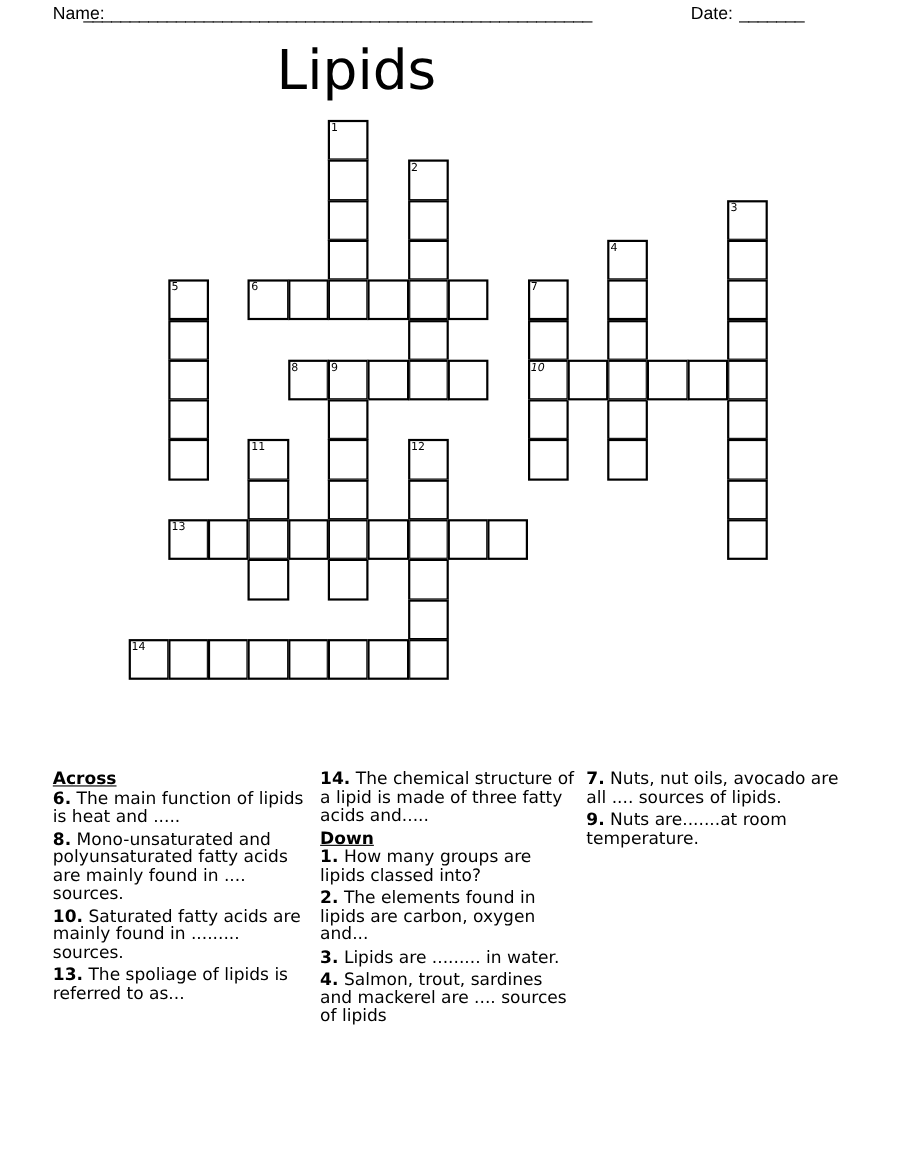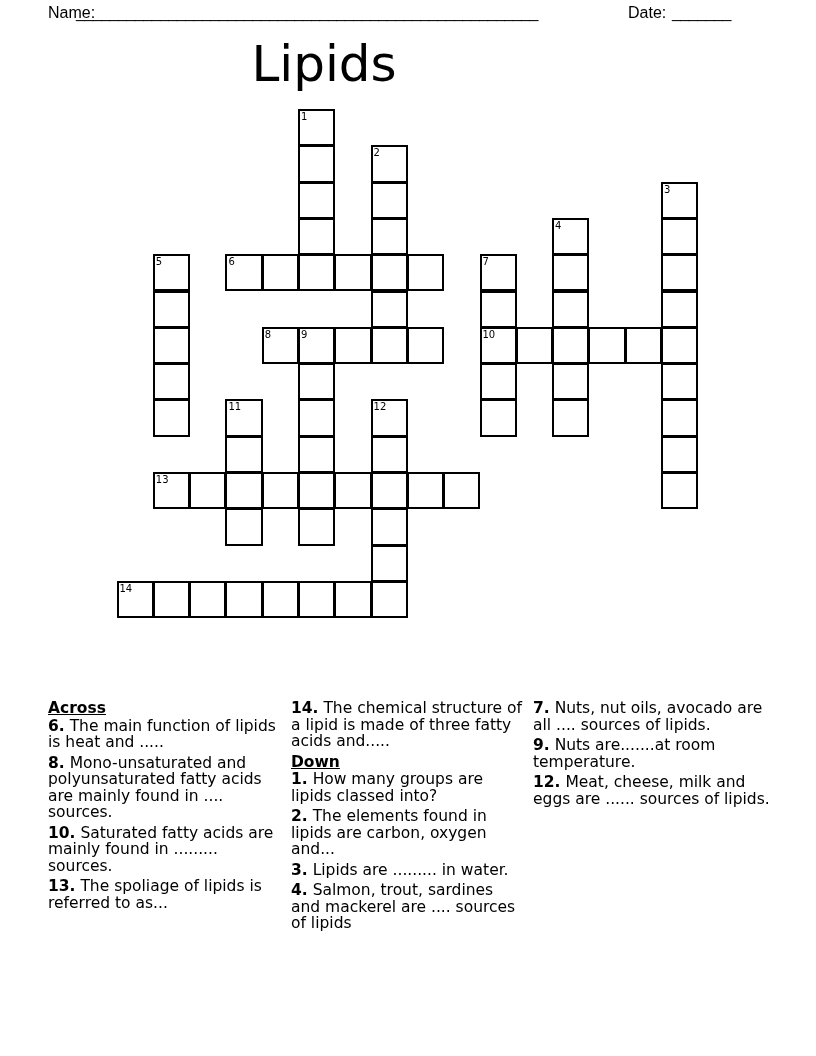--- a/index.html
+++ b/index.html
@@ -78,21 +78,21 @@
     <div class="cell" style="left: 108.9px; top: 145.2px;">
       <span class="num">6</span>
     </div>
     <div class="cell" style="left: 145.2px; top: 145.2px;"></div>
     <div class="cell" style="left: 217.8px; top: 145.2px;"></div>
     <div class="cell" style="left: 290.4px; top: 145.2px;"></div>
     <div class="cell" style="left: 363px; top: 145.2px;">
       <span class="num">7</span>
     </div>
     <div class="cell" style="left: 363px; top: 181.5px;"></div>
-    <div class="cell" style="left: 363px; top: 217.8px;">
+    <div class="cell" style="left: 363px; top: 217.8px; font-style: italic;">
       <span class="num">10</span>
     </div>
     <div class="cell" style="left: 363px; top: 254.1px;"></div>
     <div class="cell" style="left: 363px; top: 290.4px;"></div>
     <div class="cell" style="left: 145.2px; top: 217.8px;">
       <span class="num">8</span>
     </div>
     <div class="cell" style="left: 181.5px; top: 217.8px;">
       <span class="num">9</span>
     </div>
@@ -152,14 +152,13 @@
   <div class="sect">Down</div>
   <div class="clue"><b>1.</b> <span>How many groups are lipids classed into?</span></div>
   <div class="clue"><b>2.</b> <span>The elements found in lipids are carbon, oxygen and...</span></div>
   <div class="clue"><b>3.</b> <span>Lipids are ......... in water.</span></div>
   <div class="clue"><b>4.</b> <span>Salmon, trout, sardines and mackerel are .... sources of lipids</span></div>
 </div>
 
 <div class="clues col3">
   <div class="clue"><b>7.</b> <span>Nuts, nut oils, avocado are all .... sources of lipids.</span></div>
   <div class="clue"><b>9.</b> <span>Nuts are.......at room temperature.</span></div>
-  <div class="clue"><b>12.</b> <span>Meat, cheese, milk and eggs are ...... sources of lipids.</span></div>
 </div>
 
 </body></html>

